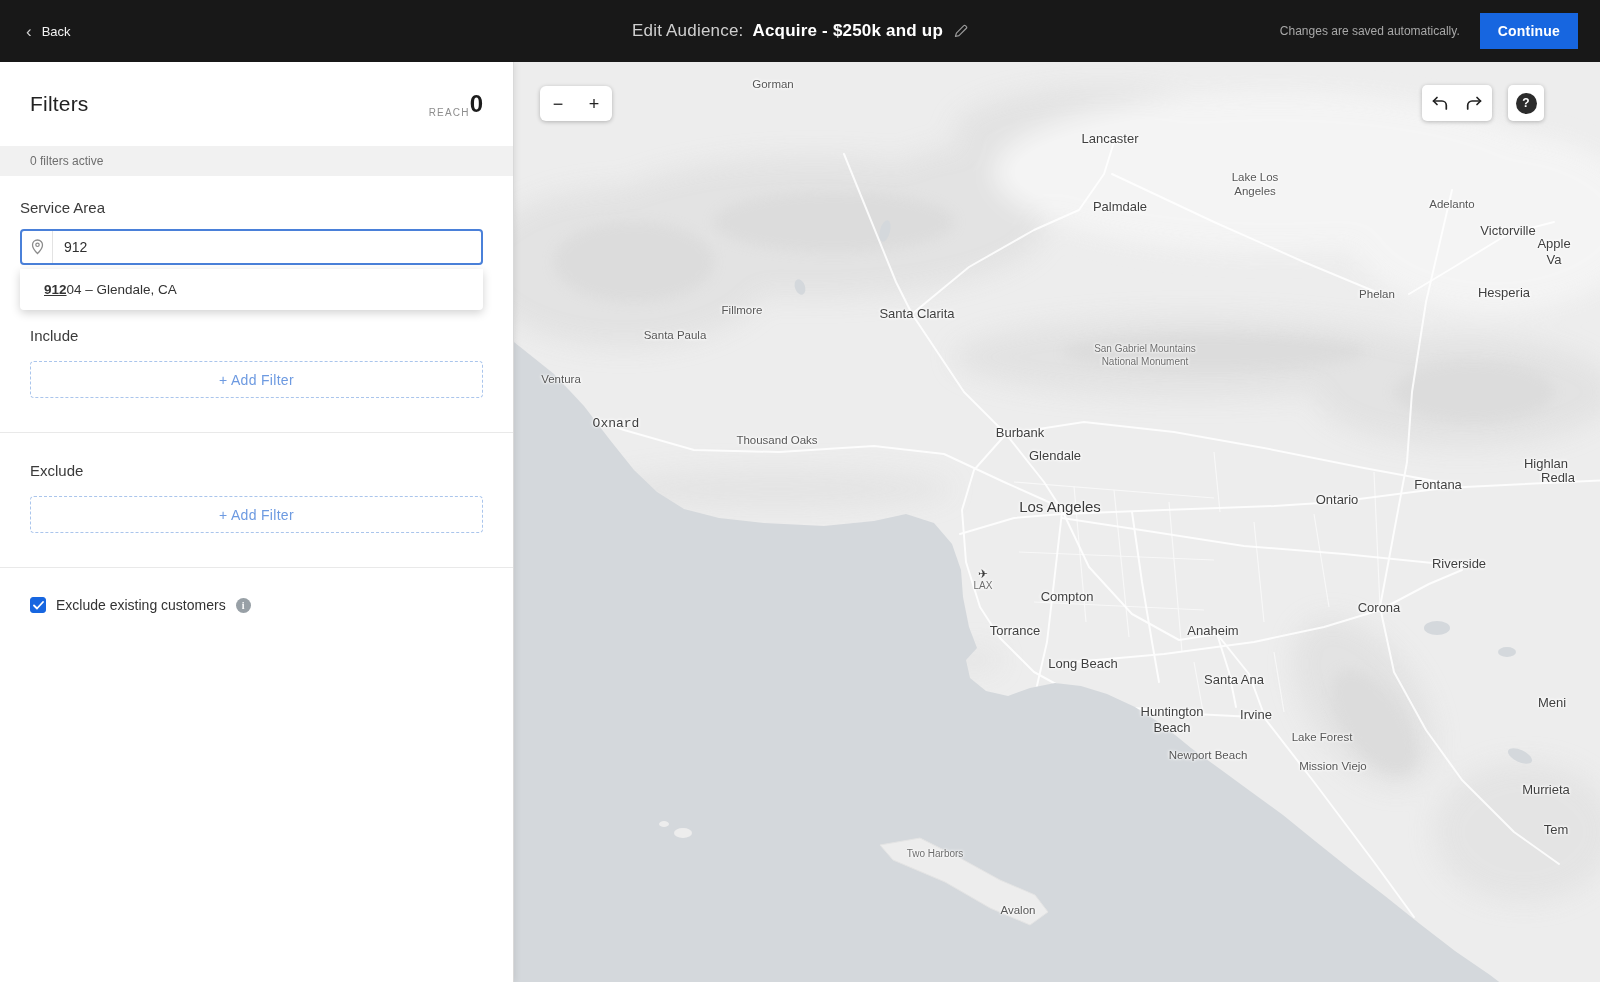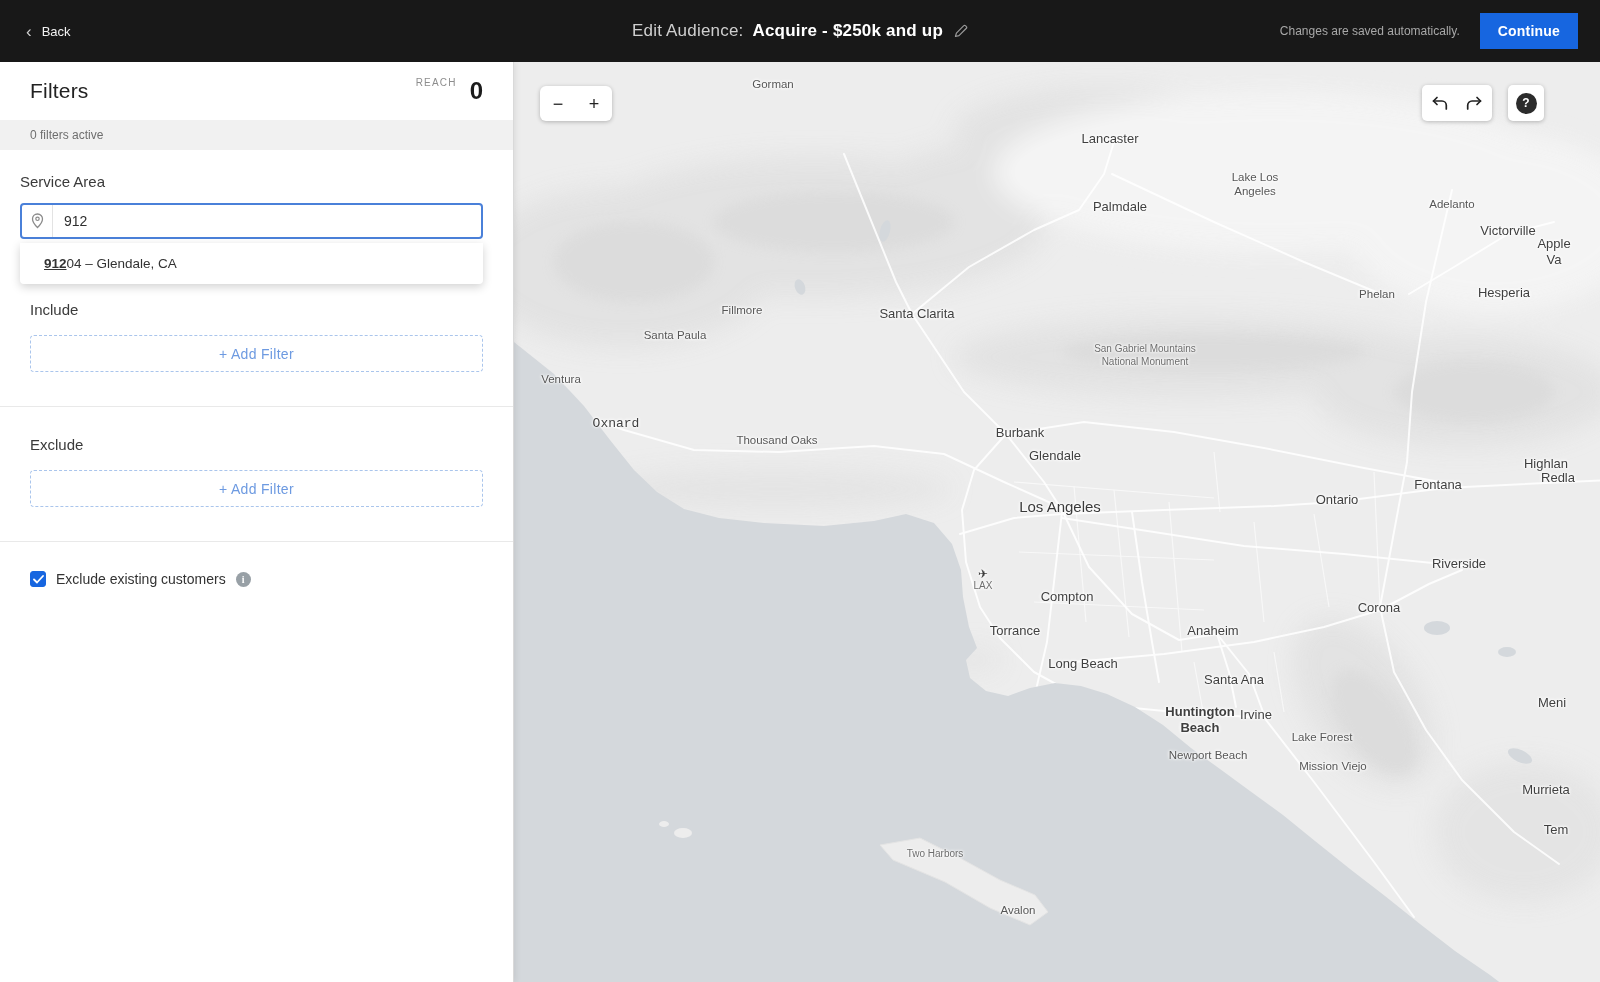--- a/index.html
+++ b/index.html
@@ -40,25 +40,25 @@
   }
 
   
   .sidebar {
     position: absolute; left: 0; top: 62px; bottom: 0; width: 514px;
     background: #fff; z-index: 20;
     border-right: 1px solid #d9d9d9;
     box-shadow: 2px 0 6px rgba(0,0,0,.07);
   }
   .sb-head {
-    height: 58px; display: flex; align-items: center; justify-content: space-between;
+    height: 84px; display: flex; align-items: center; justify-content: space-between;
     padding: 0 30px;
   }
   .sb-head h2 { font-size: 21px; font-weight: 500; color: #222; letter-spacing: .2px; }
-  .reach { display: flex; align-items: flex-start; gap: 13px; }
+  .reach { display: flex; align-items: flex-end; }
   .reach-label { font-size: 10px; letter-spacing: 1.2px; color: #8d8d8d; text-transform: uppercase; }
   .reach-value { font-size: 24px; font-weight: 700; color: #1c1c1c; }
   .strip {
     height: 30px; background: var(--strip-bg, #f1f1f1);
     display: flex; align-items: center; padding: 0 30px;
     font-size: 12px; color: #6e6e6e;
   }
   .section { padding: 0 30px; }
   .sec-label { font-size: 15px; color: #3a3a3a; }
   .service-area { margin-top: 23px; padding-left: 20px; }
@@ -343,21 +343,21 @@
       <span class="map-label md" style="left: 945px; top: 502px;"><span>Riverside</span></span>
       <span class="map-label xs has-icon" style="left: 469px; top: 518px;"><span class="plane-icon">✈</span><span>LAX</span></span>
       <span class="map-label md" style="left: 553px; top: 535px;"><span>Compton</span></span>
       <span class="map-label md" style="left: 865px; top: 546px;"><span>Corona</span></span>
       <span class="map-label md" style="left: 501px; top: 569px;"><span>Torrance</span></span>
       <span class="map-label md" style="left: 699px; top: 569px;"><span>Anaheim</span></span>
       <span class="map-label md" style="left: 569px; top: 602px;"><span>Long Beach</span></span>
       <span class="map-label md" style="left: 720px; top: 618px;"><span>Santa Ana</span></span>
       <span class="map-label md" style="left: 1038px; top: 641px;"><span>Meni</span></span>
       <span class="map-label md" style="left: 742px; top: 653px;"><span>Irvine</span></span>
-      <span class="map-label md" style="left: 686px; top: 658px; font-weight: bold;"><span>Huntington
+      <span class="map-label md" style="left: 658px; top: 658px;"><span>Huntington
 Beach</span></span>
       <span class="map-label sm" style="left: 808px; top: 675px;"><span>Lake Forest</span></span>
       <span class="map-label sm" style="left: 694px; top: 693px;"><span>Newport Beach</span></span>
       <span class="map-label sm" style="left: 819px; top: 704px;"><span>Mission Viejo</span></span>
       <span class="map-label md" style="left: 1032px; top: 728px;"><span>Murrieta</span></span>
       <span class="map-label md" style="left: 1042px; top: 768px;"><span>Tem</span></span>
       <span class="map-label xs" style="left: 421px; top: 792px;"><span>Two Harbors</span></span>
       <span class="map-label sm" style="left: 504px; top: 848px;"><span>Avalon</span></span>
     </div>
 

